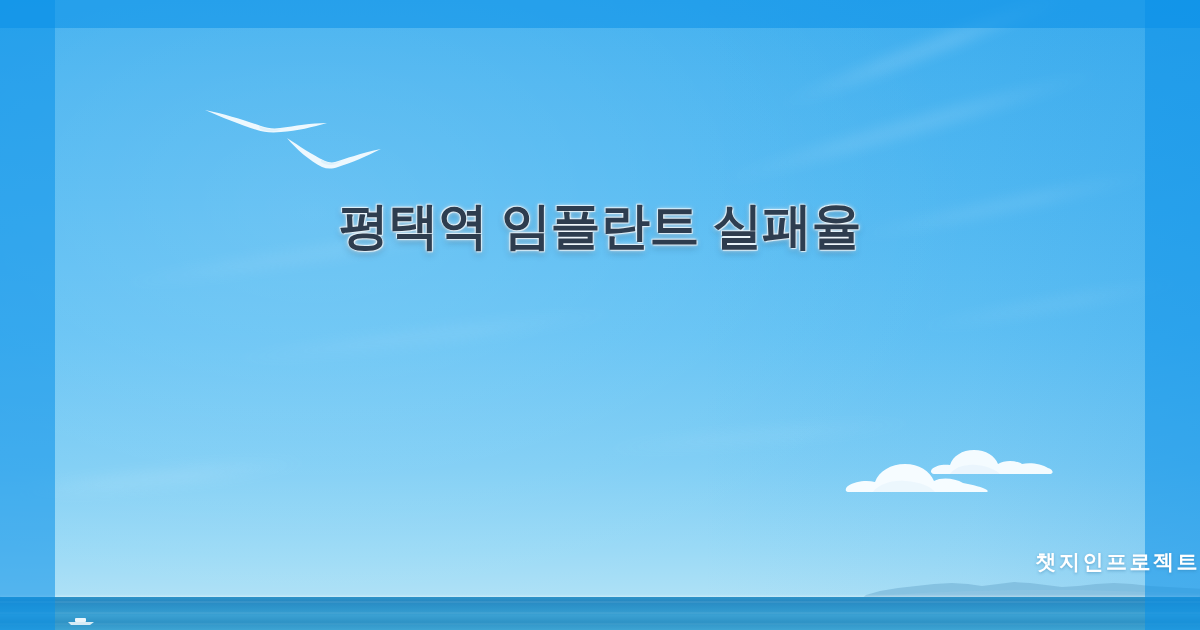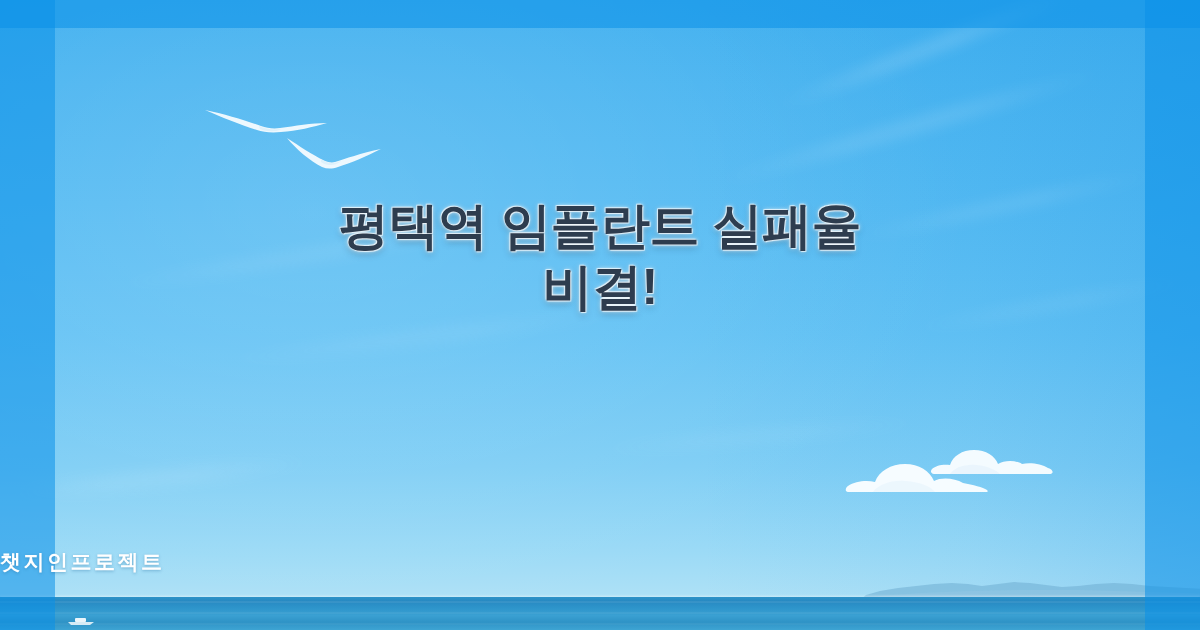--- a/index.html
+++ b/index.html
@@ -188,21 +188,21 @@
       1px 1px 0 rgba(255,255,255,0.55),
       -1px -1px 0 rgba(255,255,255,0.55),
       0 3px 7px rgba(25,60,90,0.35);
   }
 
   
   .footer {
     position: absolute;
     left: 0; right: 0;
     top: 549px;
-    text-align: left;
+    text-align: right;
   }
   .footer-text {
     font-family: "Liberation Sans", "DejaVu Sans", sans-serif;
     font-weight: 700;
     font-size: 21px;
     line-height: 26px;
     letter-spacing: 2.5px;
     color: #FFFFFF;
     text-shadow: 0 1px 3px rgba(40,110,160,0.45);
   }
@@ -289,20 +289,19 @@
       </svg>
     </div>
   </div>
 
   <div class="frame-top"></div>
   <div class="frame-left"></div>
   <div class="frame-right"></div>
 
   <div class="title-wrap">
     <div class="title-line">평택역 임플란트 실패율</div>
-    <div class="title-line">비결!</div>
   </div>
 
   <div class="footer">
     <span class="footer-text">챗지인프로젝트</span>
   </div>
 
 </div>
 
 </body></html>

